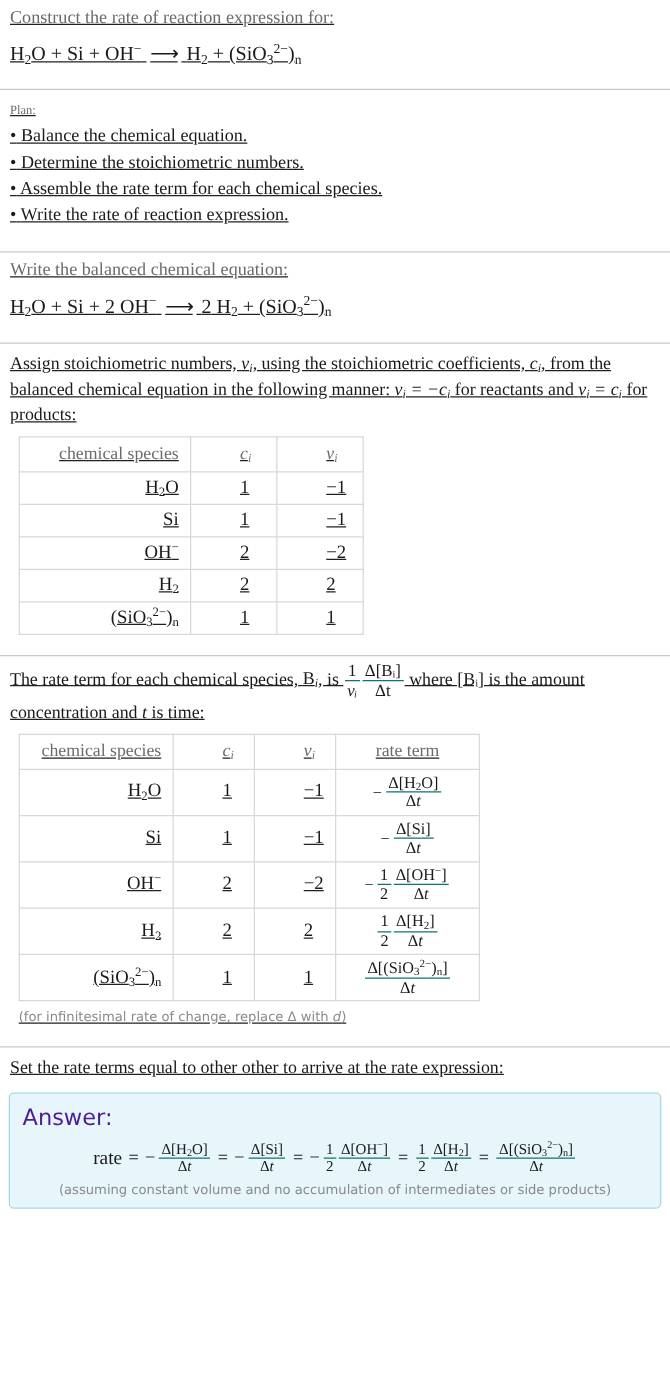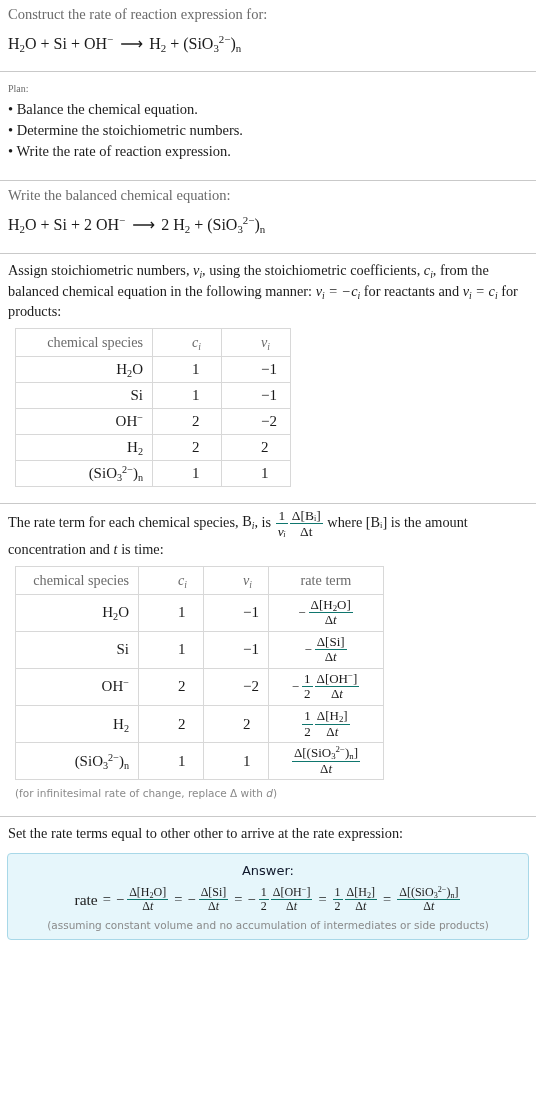--- a/index.html
+++ b/index.html
@@ -15,21 +15,21 @@
     overflow: hidden;
   }
   .page {
     position: relative;
     width: 536px;
     height: 1114px;
     box-sizing: border-box;
   }
 
   
-  .section { padding: 0 8px; }
+  .section { padding: 0 8px; text-decoration: underline; }
   .prompt-label {
     color: #6b6b6b;
     font-size: 14.5px;
     line-height: 20px;
     padding-top: 4px;
   }
   .eq-line {
     font-size: 16px;
     line-height: 26px;
     color: #1a1a1a;
@@ -148,24 +148,23 @@
   .answer-box {
     margin: 9px 7px 0 7px;
     border: 1px solid #a8d8e8;
     border-radius: 4px;
     background: #e6f6fb;
     padding: 9px 10px 8px 10px;
     box-sizing: border-box;
   }
   .answer-label {
     font-family: "DejaVu Sans", sans-serif;
-    font-size: 13px;
-    color: #0f172a;
+    font-size: 18px;
+    color: #4c1d95;
     padding-bottom: 2px;
-    text-align: center;
   }
   .answer-expr {
     font-size: 14.5px;
     white-space: nowrap;
     text-align: center;
     padding: 6px 0 2px 0;
     color: #1a1a1a;
   }
   .answer-expr .eqs { padding: 0 5px; vertical-align: middle; }
   .answer-expr .minus { vertical-align: middle; padding-right: 2px; }
@@ -201,20 +200,24 @@
     <div class="plan-item">
       <span class="bullet">•</span>
       <span>Balance the chemical equation.</span>
     </div>
     <div class="plan-item">
       <span class="bullet">•</span>
       <span>Determine the stoichiometric numbers.</span>
     </div>
     <div class="plan-item">
       <span class="bullet">•</span>
+      <span>Assemble the rate term for each chemical species.</span>
+    </div>
+    <div class="plan-item">
+      <span class="bullet">•</span>
       <span>Write the rate of reaction expression.</span>
     </div>
   </div>
 
   <div style="height:18px"></div>
   <hr class="hr">
 
   <div class="section">
     <div class="prompt-label">Write the balanced chemical equation:</div>
     <div class="eq-line">

